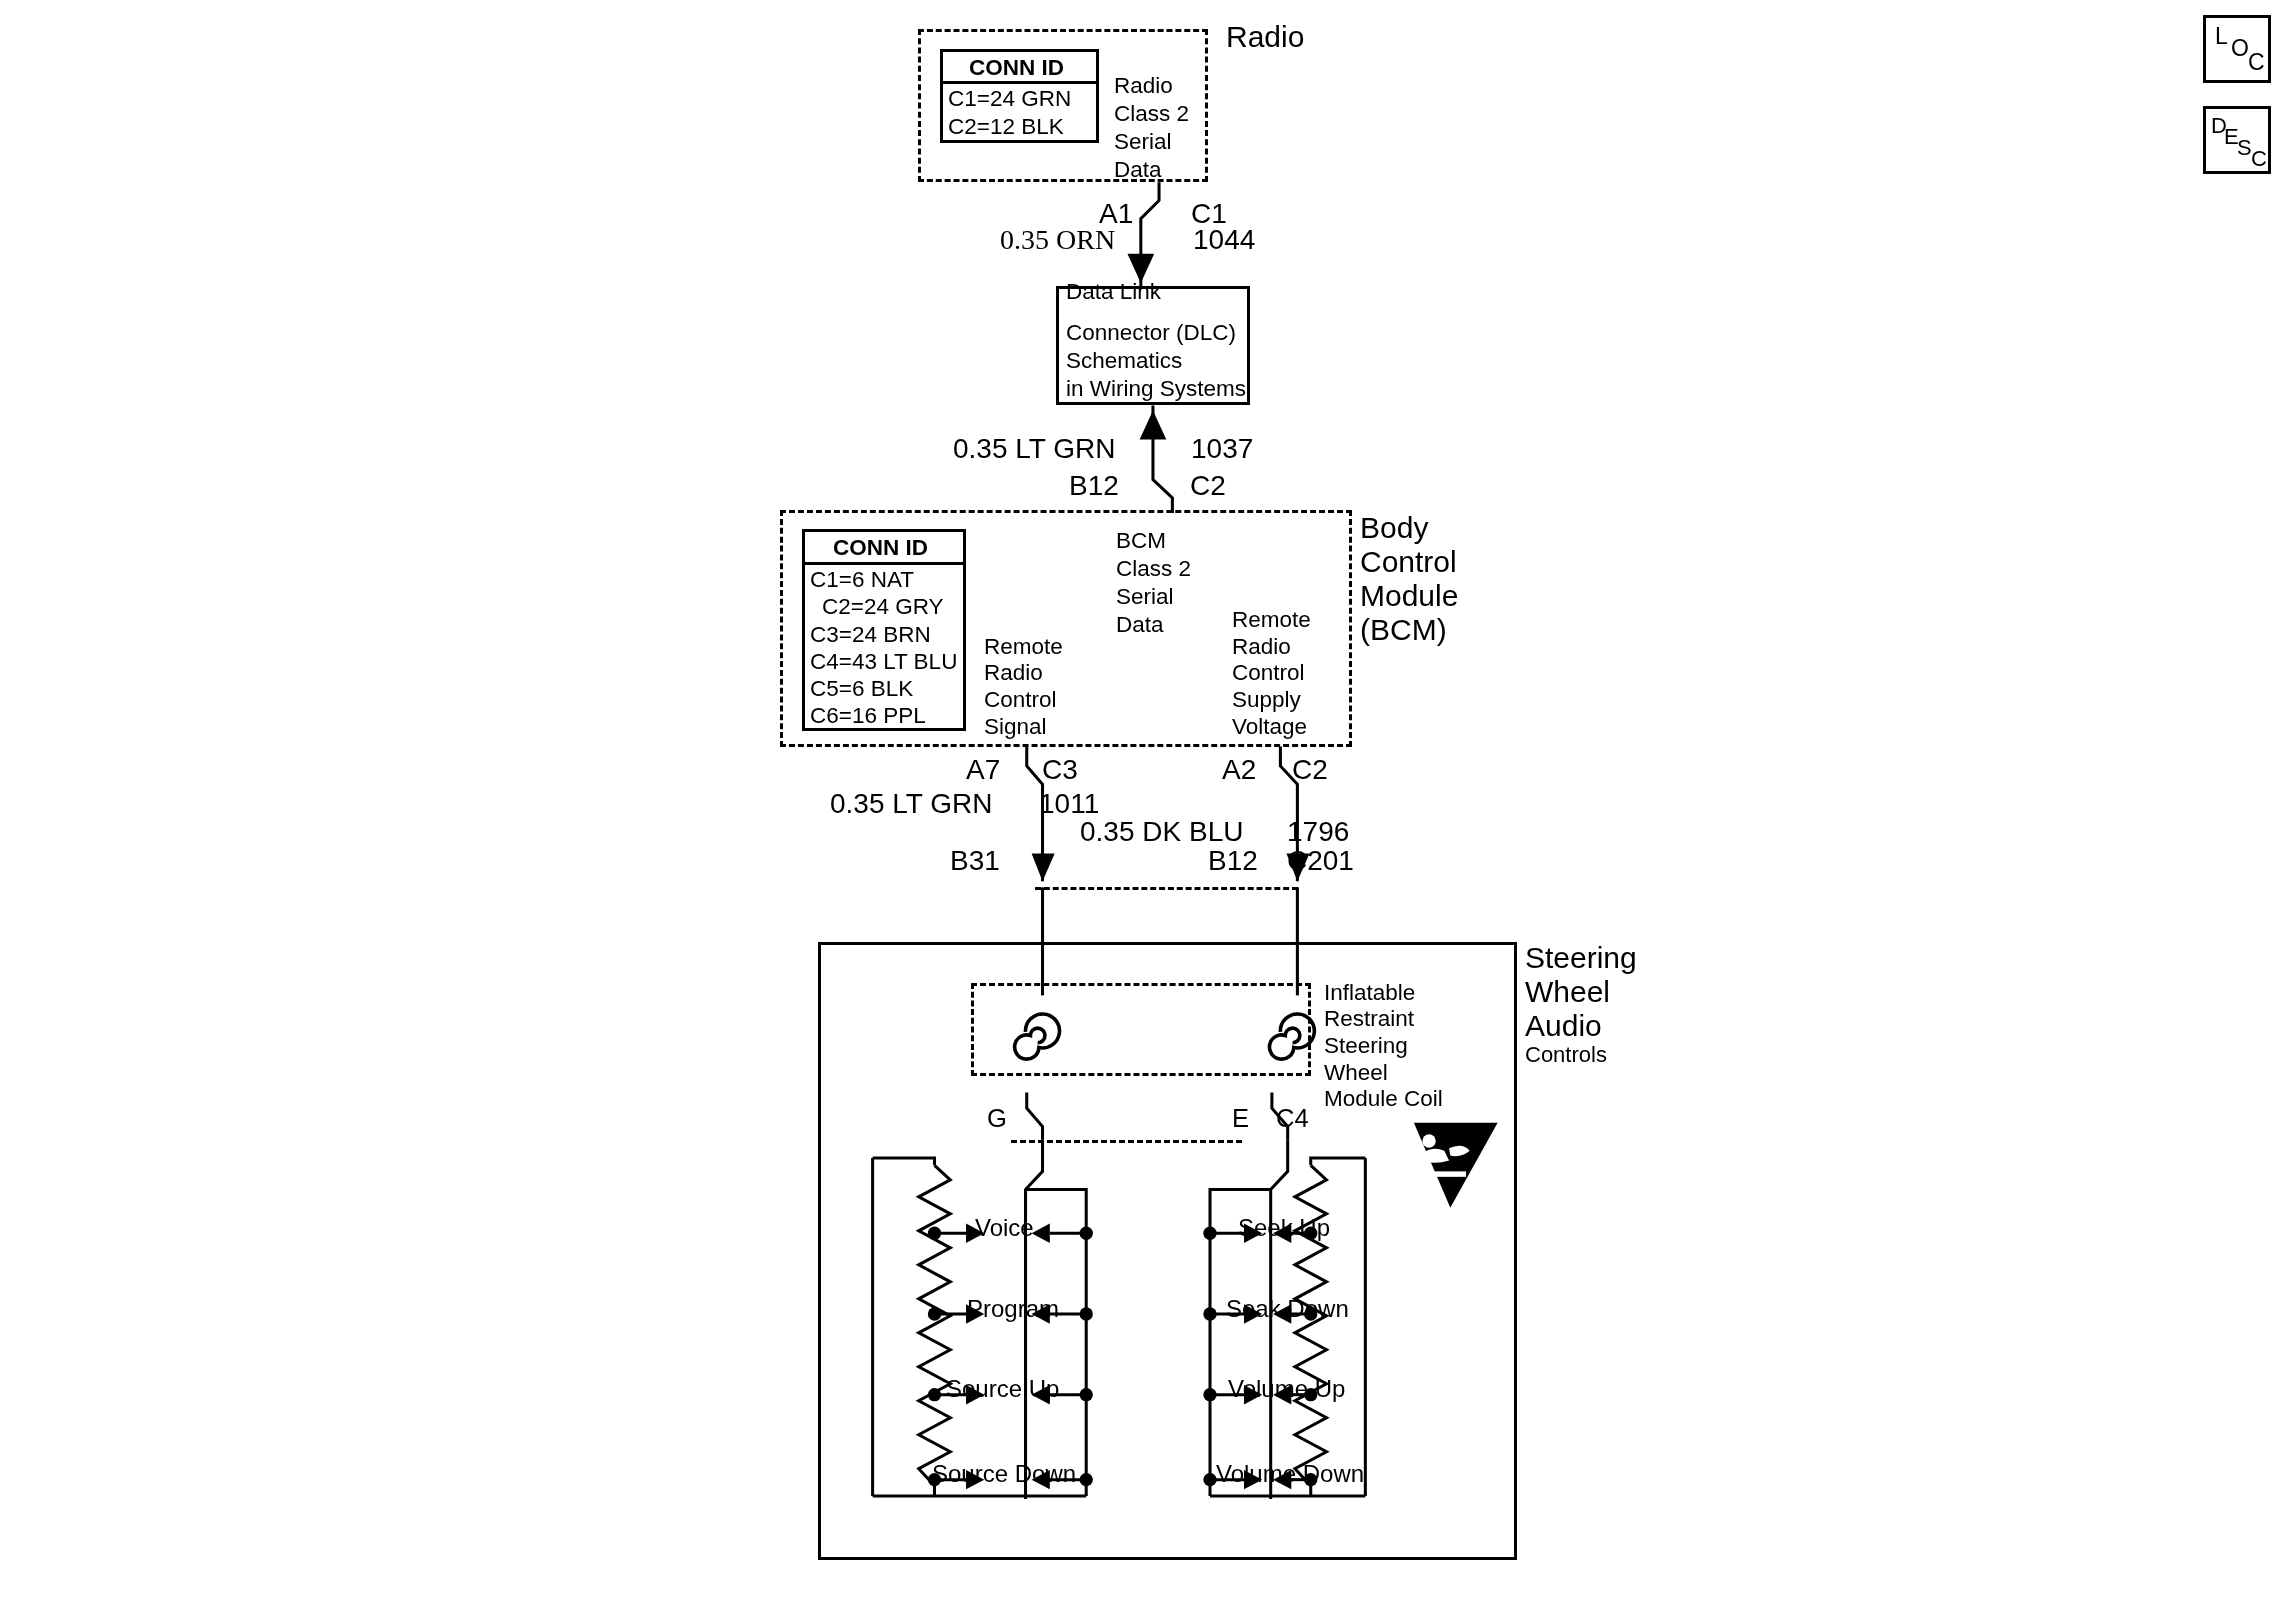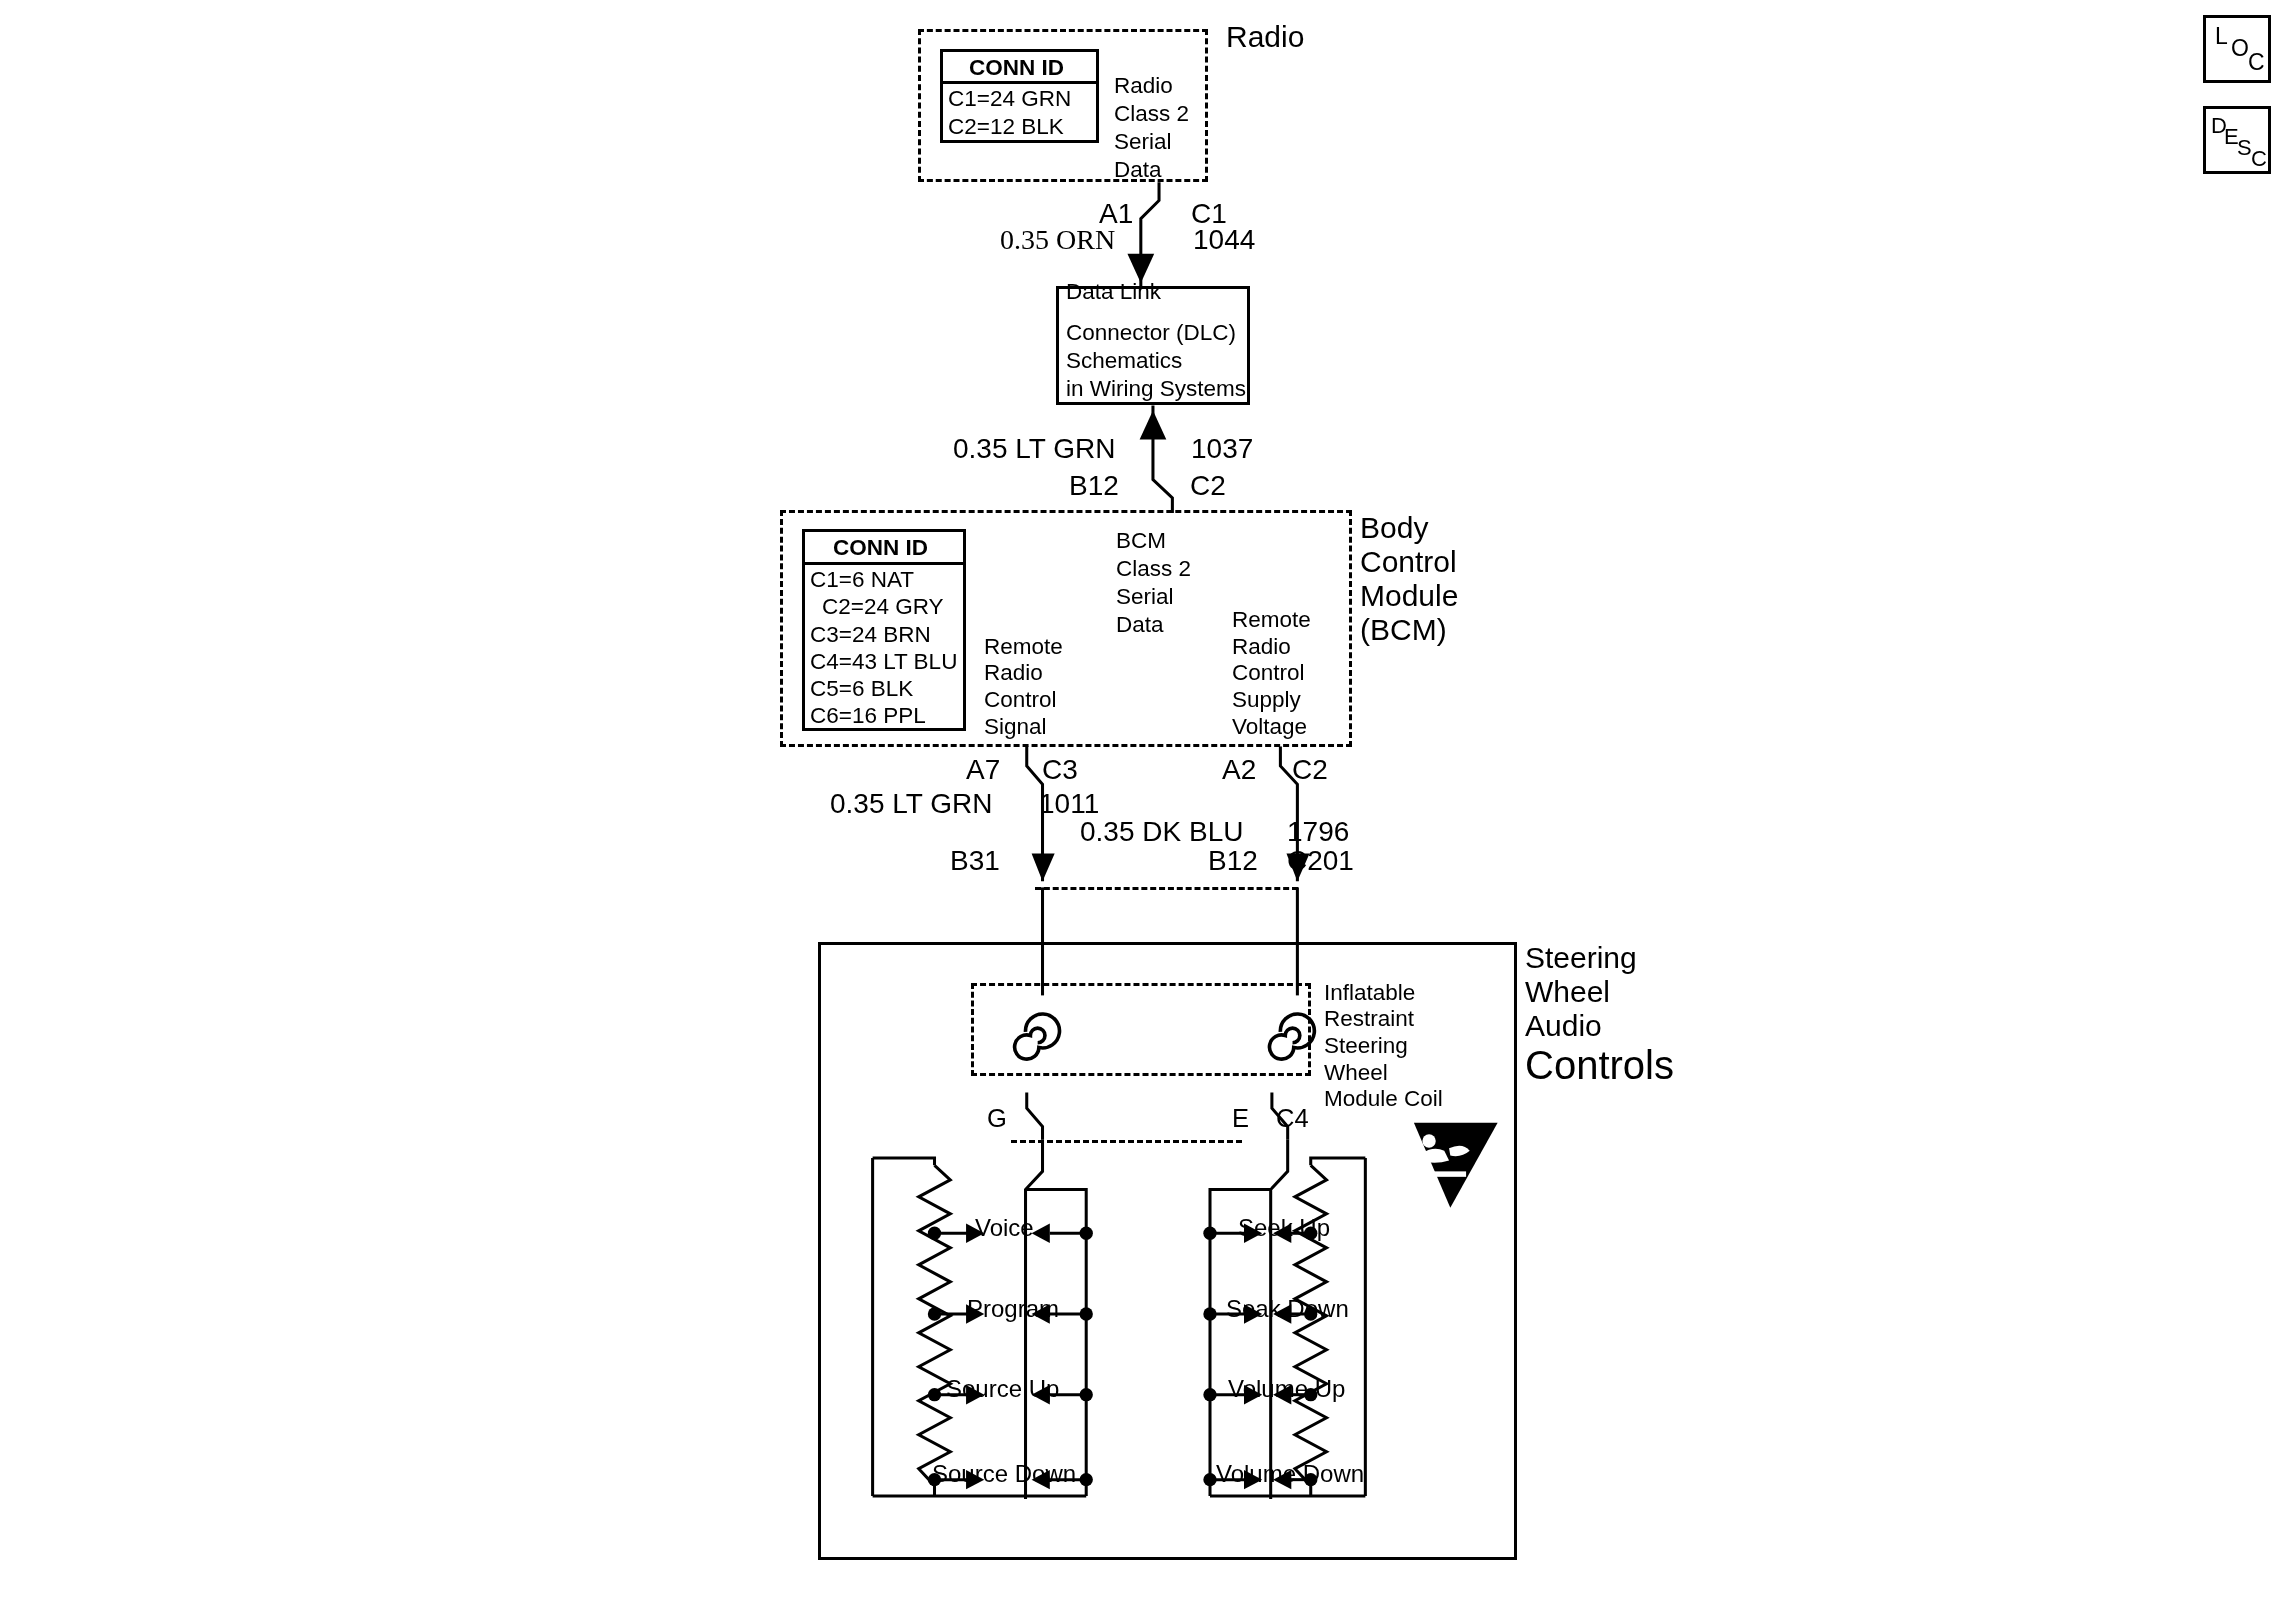--- a/index.html
+++ b/index.html
@@ -145,21 +145,21 @@
   <div class="txt" style="left:1287px; top:815px; font-size:28px;">1796</div>
   <div class="txt" style="left:1208px; top:844px; font-size:28px;">B12</div>
   <div class="txt" style="left:1287px; top:844px; font-size:28px;">C201</div>
 
   <div class="hdash" style="left:1035px; top:887px; width:263px;"></div>
 
   <div class="box" style="left:818px; top:942px; width:699px; height:618px;"></div>
   <div class="txt" style="left:1525px; top:940px; font-size:30px;">Steering</div>
   <div class="txt" style="left:1525px; top:974px; font-size:30px;">Wheel</div>
   <div class="txt" style="left:1525px; top:1008px; font-size:30px;">Audio</div>
-  <div class="txt" style="left:1525px; top:1042px; font-size:40px;">Controls</div>
+  <div class="txt" style="left:1525px; top:1042px; font-size:22px;">Controls</div>
 
   <div class="dashbox" style="left:971px; top:983px; width:340px; height:93px;"></div>
   <div class="txt" style="left:1324px; top:980px; font-size:22.5px;">Inflatable</div>
   <div class="txt" style="left:1324px; top:1006px; font-size:22.5px;">Restraint</div>
   <div class="txt" style="left:1324px; top:1033px; font-size:22.5px;">Steering</div>
   <div class="txt" style="left:1324px; top:1060px; font-size:22.5px;">Wheel</div>
   <div class="txt" style="left:1324px; top:1086px; font-size:22.5px;">Module Coil</div>
 
   <div class="txt" style="left:987px; top:1103px; font-size:25.5px;">G</div>
   <div class="txt" style="left:1232px; top:1103px; font-size:25.5px;">E</div>

